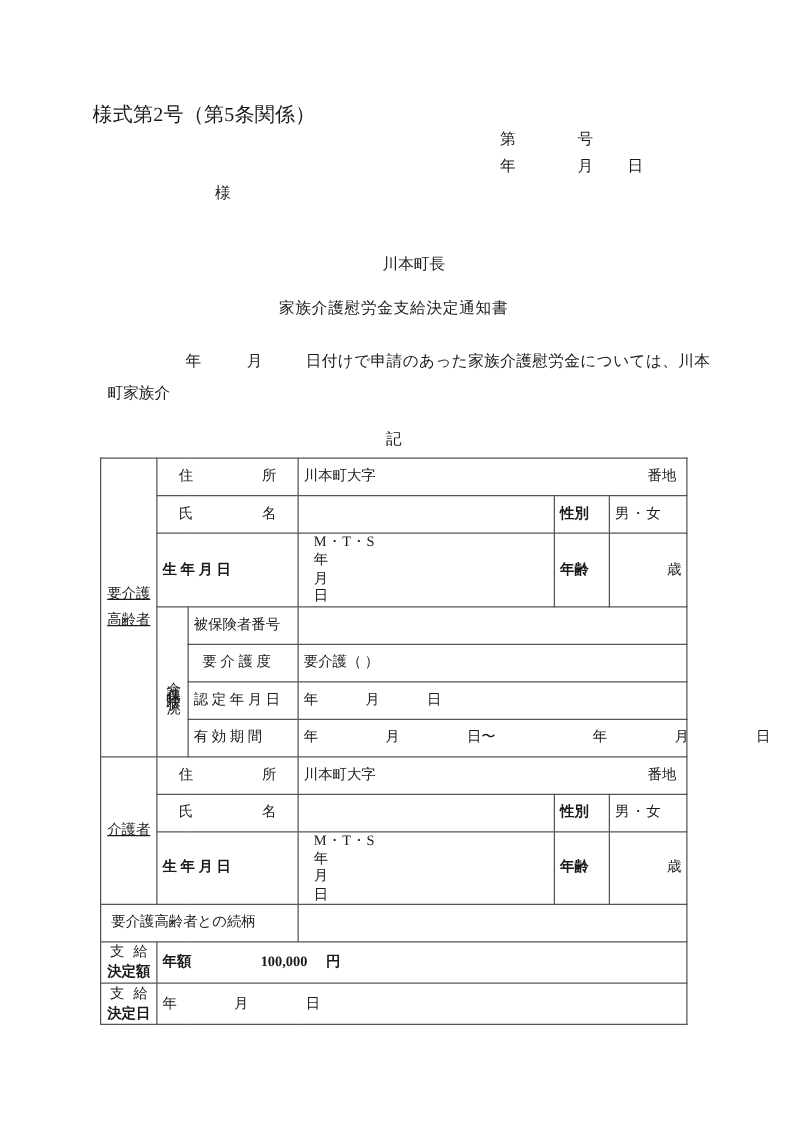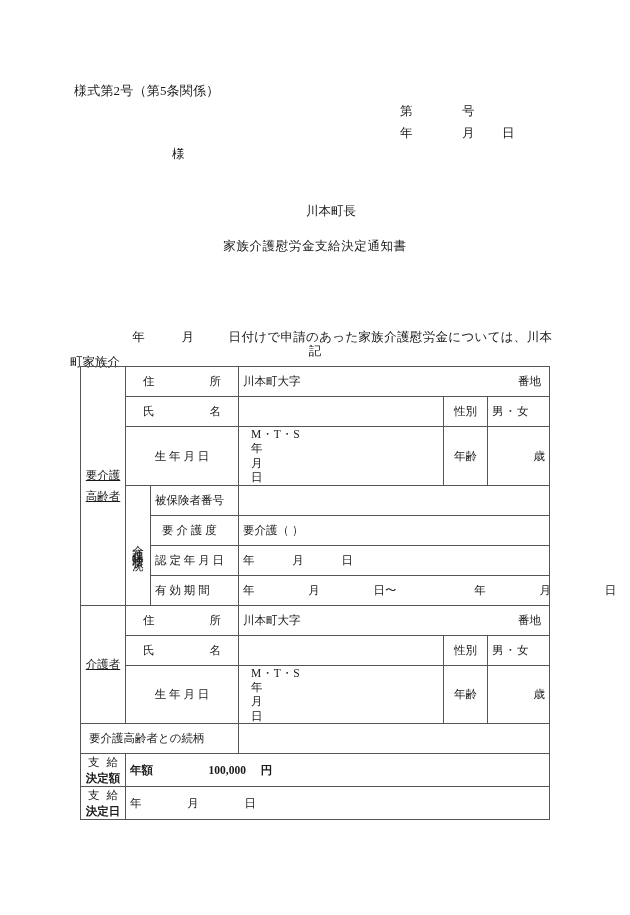--- a/index.html
+++ b/index.html
@@ -15,21 +15,21 @@
     font-family: "Liberation Serif", "DejaVu Serif", serif;
     color: #1a1a1a;
     overflow: hidden;
   }
 
   
   .form-no {
     position: absolute;
     left: 74px;
     top: 82px;
-    font-size: 13px;
+    font-size: 16px;
     letter-spacing: 0.2px;
     white-space: nowrap;
   }
   .doc-meta {
     position: absolute;
     left: 400px;
     top: 100px;
     width: 150px;
     font-size: 12.5px;
   }
@@ -62,27 +62,26 @@
     position: absolute;
     left: 0;
     top: 238px;
     width: 630px;
     text-align: center;
     font-size: 12.5px;
     letter-spacing: 0.6px;
   }
   .body-text {
     position: absolute;
-    left: 70px;
+    left: 86px;
     top: 277px;
     width: 482px;
     font-size: 12.5px;
     line-height: 25px;
     text-align: justify;
-    margin-top: 48px;
   }
   .body-text .indent { display: inline-block; width: 62px; }
   .body-text .gap-a { display: inline-block; width: 36px; }
   .body-text .gap-b { display: inline-block; width: 34px; }
   .ki {
     position: absolute;
     left: 0;
     top: 343px;
     width: 630px;
     text-align: center;
@@ -114,22 +113,22 @@
     padding: 0 13px;
     white-space: nowrap;
   }
   .lbl-spread-tight {
     display: flex;
     justify-content: space-between;
     padding: 0 7px;
     white-space: nowrap;
   }
   .lbl-center {
-    text-align: center;
-    white-space: nowrap;
+    white-space: nowrap;
+    font-weight: bold;
   }
   .lbl-plain { white-space: nowrap; }
 
   
   .vert-label {
     writing-mode: vertical-rl;
     text-orientation: upright;
     margin: 0 auto;
     letter-spacing: 3px;
     line-height: 1.05;

